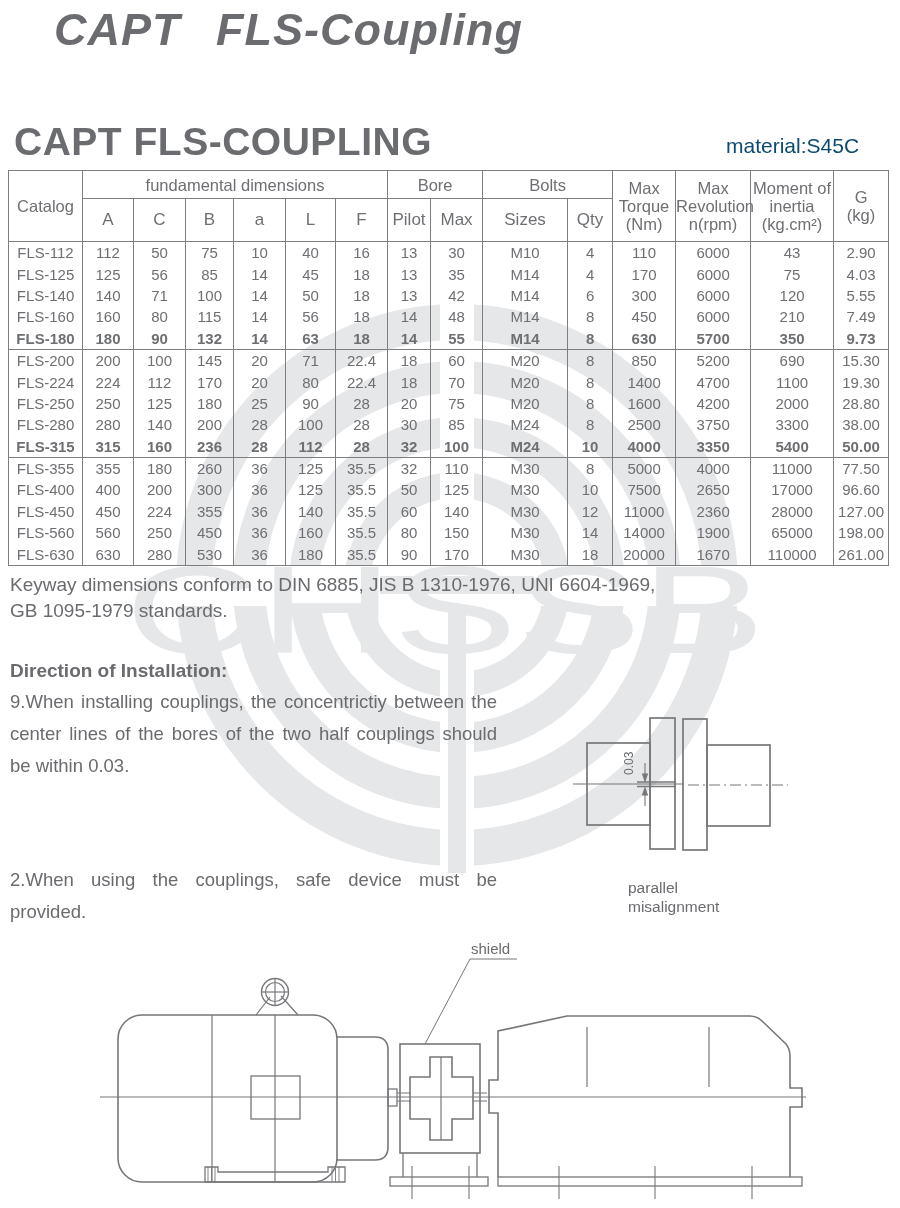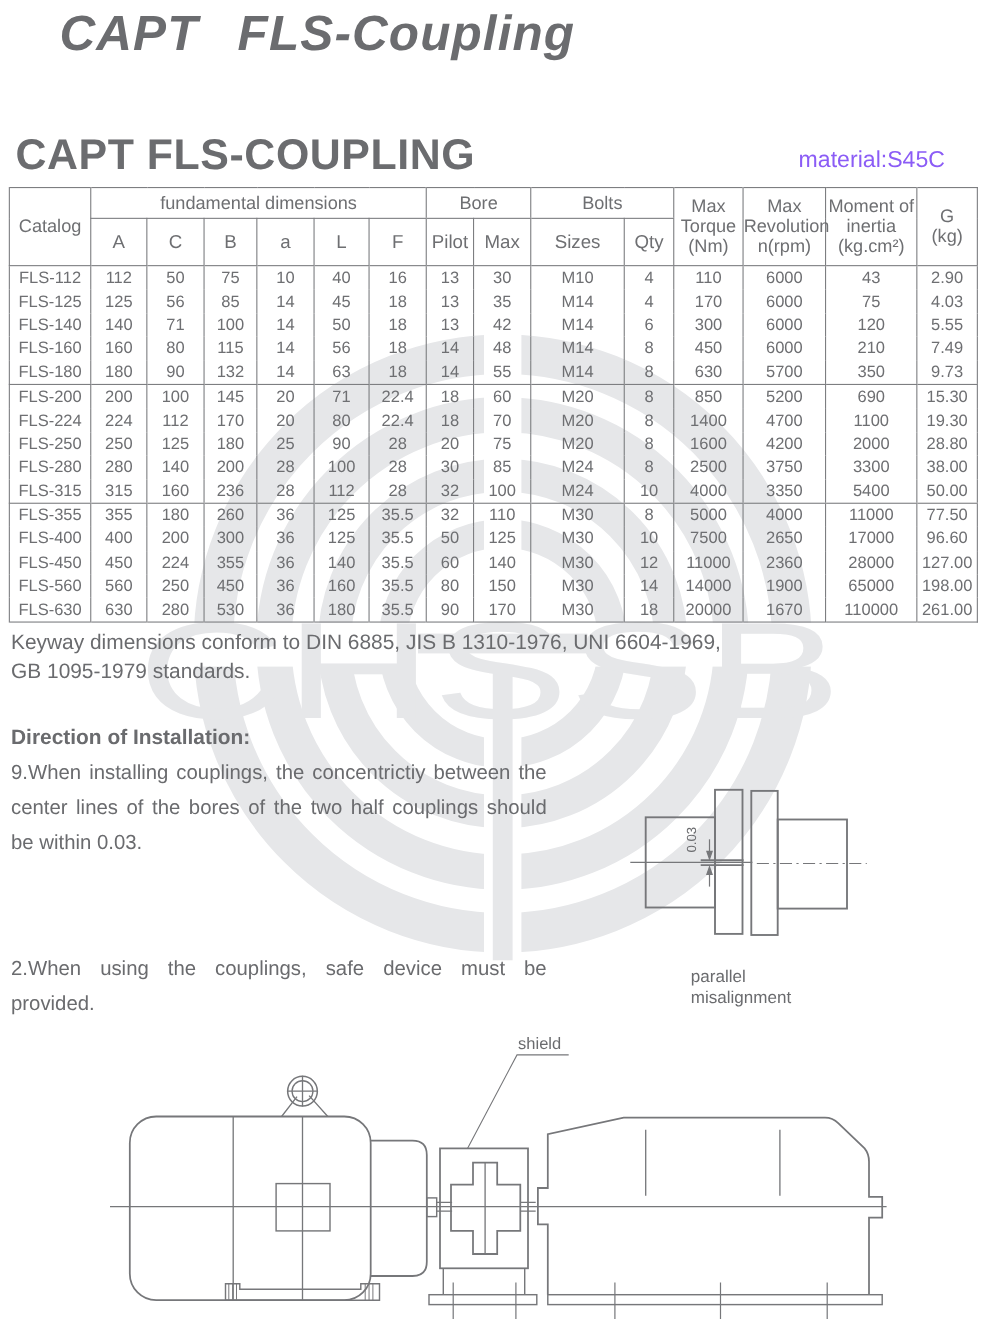--- a/index.html
+++ b/index.html
@@ -6,32 +6,32 @@
   .page{position:relative;width:900px;height:1208px;background:#ffffff;overflow:hidden;
         font-family:"Liberation Sans", sans-serif;color:#6a6b6e;}
   .abs{position:absolute;}
   
   #wm{position:absolute;left:0;top:0;z-index:0;}
   .content{position:absolute;left:0;top:0;width:778px;height:1208px;z-index:1;}
   
   .logo{left:54px;top:4px;font-size:45px;font-weight:bold;font-style:italic;
         letter-spacing:1px;word-spacing:22px;color:#6b6c6f;}
   .heading{left:14px;top:120px;font-size:39px;font-weight:bold;letter-spacing:.5px;color:#6b6c6f;}
-  .material{left:726px;top:134px;font-size:21px;color:#8b5cf6;}
+  .material{left:726px;top:134px;font-size:21px;color:#0c4a6e;}
   
   table.ctable{position:absolute;left:8px;top:170px;border-collapse:collapse;table-layout:fixed;
         width:881px;border:1.6px solid #7d7e81;color:#6e6f72;}
   .ctable th{font-weight:normal;border-left:1.2px solid #7d7e81;border-bottom:1.2px solid #7d7e81;
         text-align:center;vertical-align:middle;padding:0;font-size:16.5px;line-height:18px;
         white-space:pre-line;}
   .ctable tr.h1 th{height:27px;}
   .ctable tr.h2 th{height:42px;font-size:17px;}
   .ctable td{border-left:1.2px solid #7d7e81;text-align:center;vertical-align:middle;
         padding:0;font-size:15px;height:21.4px;line-height:15px;}
-  .ctable tr.gend td{border-bottom:1.2px solid #7d7e81;}
+  .ctable tr.gend td{border-bottom:1.2px solid #7d7e81;font-weight:bold;}
   
   .keyway{left:10px;top:572px;width:680px;font-size:19px;line-height:26px;}
   .dirhead{left:10px;top:660px;font-size:19px;font-weight:bold;}
   .para{font-size:18.5px;line-height:32px;width:487px;}
   .para div{text-align:justify;text-align-last:justify;}
   .para div:last-child{text-align-last:left;}
   .p1{left:10px;top:686px;}
   .p2{left:10px;top:864px;}
   svg text{font-family:"Liberation Sans", sans-serif;}
 </style>

